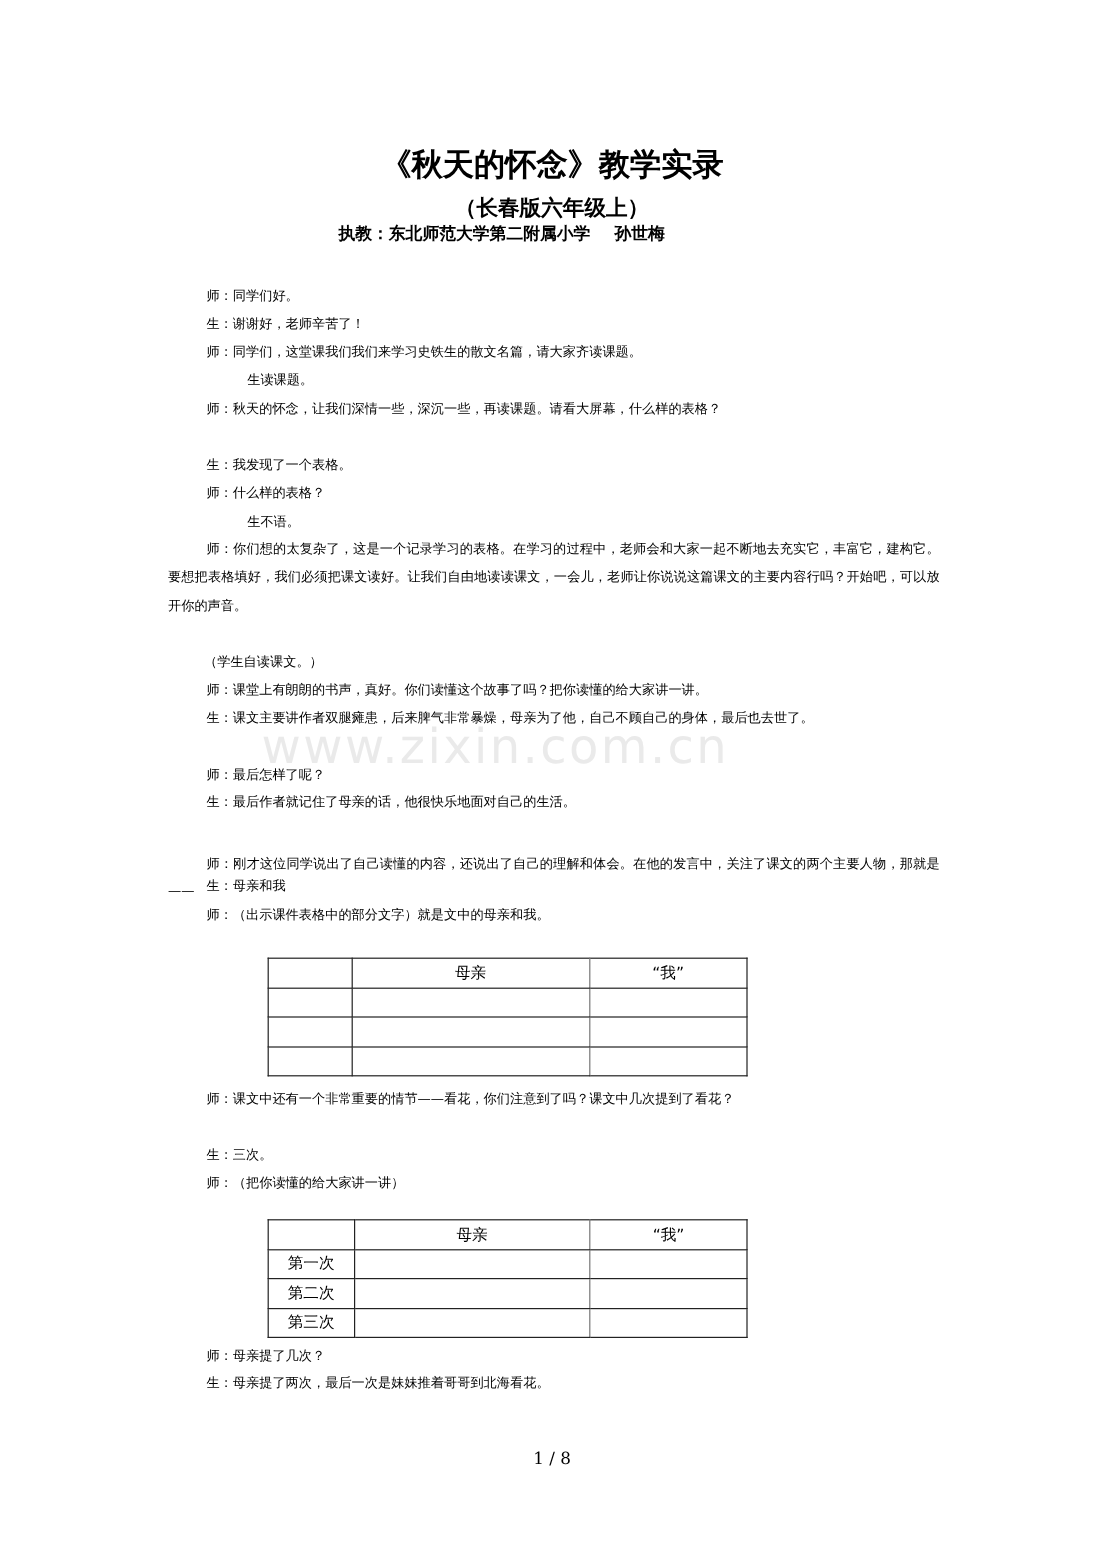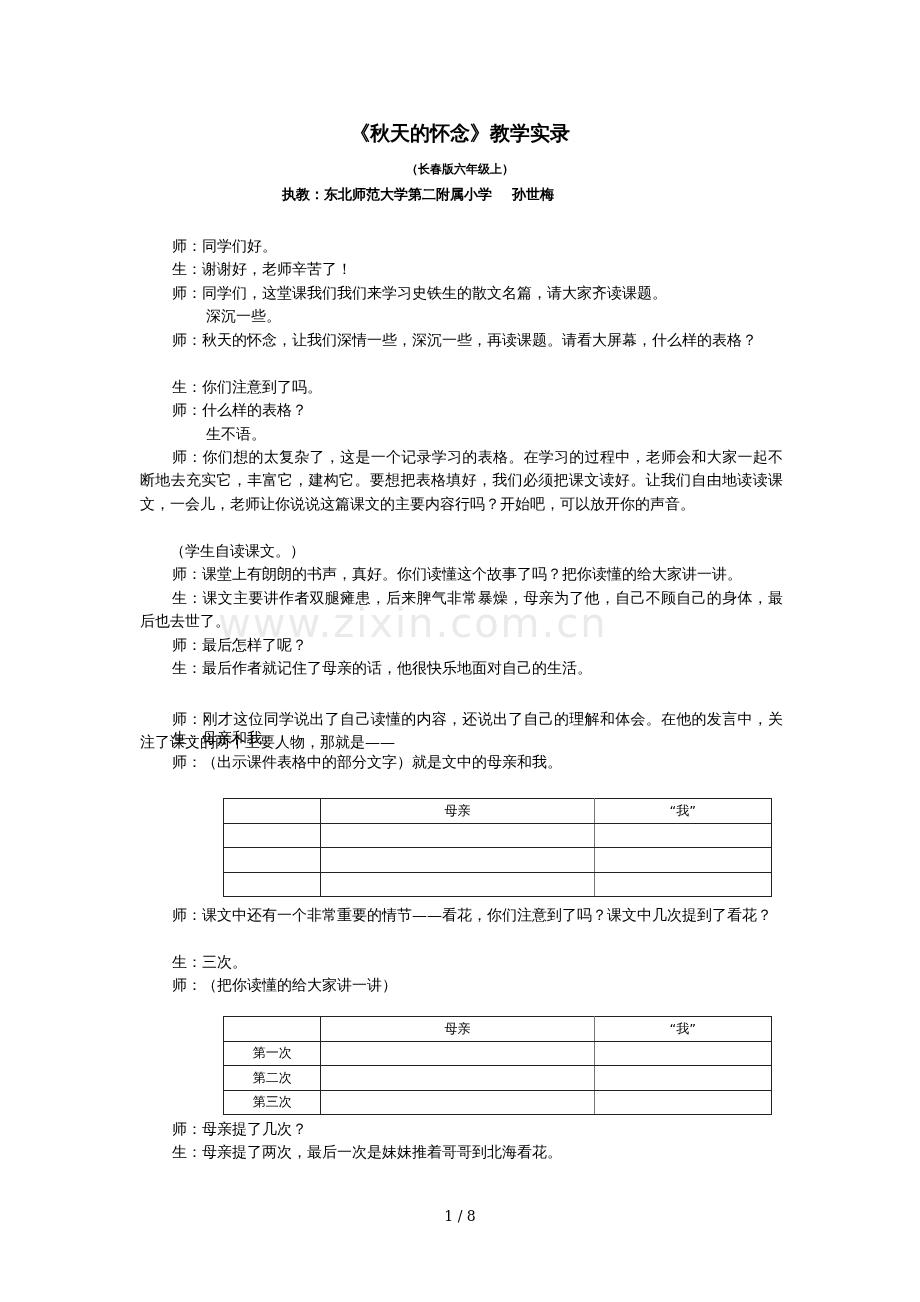--- a/index.html
+++ b/index.html
@@ -1,30 +1,30 @@
 <!DOCTYPE html>
 <html><head>
   <meta charset="utf-8">
   <style>
     html, body { margin: 0; padding: 0; background: #ffffff; }
     body { width: 920px; height: 1302px; position: relative; overflow: hidden;
       font-family: "DejaVu Serif", "Liberation Serif", serif; color: #000; }
     .page { position: absolute; left: 0; top: 0; width: 920px; height: 1302px; }
     .title { position: absolute; left: 0; width: 920px; top: 120px; text-align: center;
-      font-family: "DejaVu Sans", "Liberation Sans", sans-serif; font-size: 20px; font-weight: bold; letter-spacing: 0px; }
+      font-family: "DejaVu Sans", "Liberation Sans", sans-serif; font-size: 26px; font-weight: bold; letter-spacing: 0px; }
     .subtitle { position: absolute; left: 0; width: 920px; top: 161px; text-align: center;
-      font-family: Liberation Serif, serif; font-size: 12px; font-weight: bold; }
+      font-family: Liberation Serif, serif; font-size: 18px; font-weight: bold; }
     .author { position: absolute; left: 0; width: 836px; top: 186px; text-align: center;
       font-family: "DejaVu Sans", "Liberation Sans", sans-serif; font-size: 14px; font-weight: bold; }
     .author .gap { display: inline-block; width: 20px; }
-    .p { position: absolute; left: 140px; width: 643px; font-size: 15px; line-height: 23.4px;
+    .p { position: absolute; left: 140px; width: 643px; font-size: 11px; line-height: 23.4px;
       text-indent: 32px; text-align: justify; text-align-last: left; white-space: normal; }
     .p.indent2 { text-indent: 66px; }
     .p.paren { text-indent: 30px; }
-    table.grid { position: absolute; left: 223px; width: 549px; border-collapse: collapse;
+    table.grid { position: absolute; left: 223px; width: 400px; border-collapse: collapse;
       font-family: "DejaVu Sans", "Liberation Sans", sans-serif; font-size: 13px; }
     table.grid td { border: 1.2px solid #222; height: 23.5px; padding: 0; text-align: center; vertical-align: middle; }
     table.grid td.c0 { width: 83px; }
     table.grid td.c1 { width: 235px; border-left-color: #777; border-right-color: #777; }
     table.grid td.c2 { width: 152px; }
     .watermark { position: absolute; left: 218px; top: 600px; font-family: "DejaVu Sans", "Liberation Sans", sans-serif;
       font-size: 40px; color: rgba(160,160,160,0.22); letter-spacing: 2px; pointer-events: none; }
     .pagenum { position: absolute; left: 0; width: 920px; top: 1208px; text-align: center; font-size: 14px; }
   </style>
 </head>
@@ -32,23 +32,23 @@
 
 <div class="page">
   <div class="title">《秋天的怀念》教学实录</div>
   <div class="subtitle">（长春版六年级上）</div>
   <div class="author"><span>执教：东北师范大学第二附属小学</span><span class="gap"></span><span>孙世梅</span></div>
 
   <div id="paras">
       <div class="p" style="top: 235px;">师：同学们好。</div>
       <div class="p" style="top: 258px;">生：谢谢好，老师辛苦了！</div>
       <div class="p" style="top: 282px;">师：同学们，这堂课我们我们来学习史铁生的散文名篇，请大家齐读课题。</div>
-      <div class="p indent2" style="top: 305px;">深沉一些。</div>
+      <div class="p indent2" style="top: 305px;">生读课题。</div>
       <div class="p" style="top: 329px;">师：秋天的怀念，让我们深情一些，深沉一些，再读课题。请看大屏幕，什么样的表格？</div>
-      <div class="p" style="top: 376px;">生：你们注意到了吗。</div>
+      <div class="p" style="top: 376px;">生：我发现了一个表格。</div>
       <div class="p" style="top: 399px;">师：什么样的表格？</div>
       <div class="p indent2" style="top: 423px;">生不语。</div>
       <div class="p" style="top: 446px;">师：你们想的太复杂了，这是一个记录学习的表格。在学习的过程中，老师会和大家一起不断地去充实它，丰富它，建构它。要想把表格填好，我们必须把课文读好。让我们自由地读读课文，一会儿，老师让你说说这篇课文的主要内容行吗？开始吧，可以放开你的声音。</div>
       <div class="p paren" style="top: 540px;">（学生自读课文。）</div>
       <div class="p" style="top: 563px;">师：课堂上有朗朗的书声，真好。你们读懂这个故事了吗？把你读懂的给大家讲一讲。</div>
       <div class="p" style="top: 587px;">生：课文主要讲作者双腿瘫患，后来脾气非常暴燥，母亲为了他，自己不顾自己的身体，最后也去世了。</div>
       <div class="p" style="top: 634px;">师：最后怎样了呢？</div>
       <div class="p" style="top: 657px;">生：最后作者就记住了母亲的话，他很快乐地面对自己的生活。</div>
       <div class="p" style="top: 680px; margin-top: 28px;">师：刚才这位同学说出了自己读懂的内容，还说出了自己的理解和体会。在他的发言中，关注了课文的两个主要人物，那就是——</div>
       <div class="p" style="top: 727px;">生：母亲和我</div>

